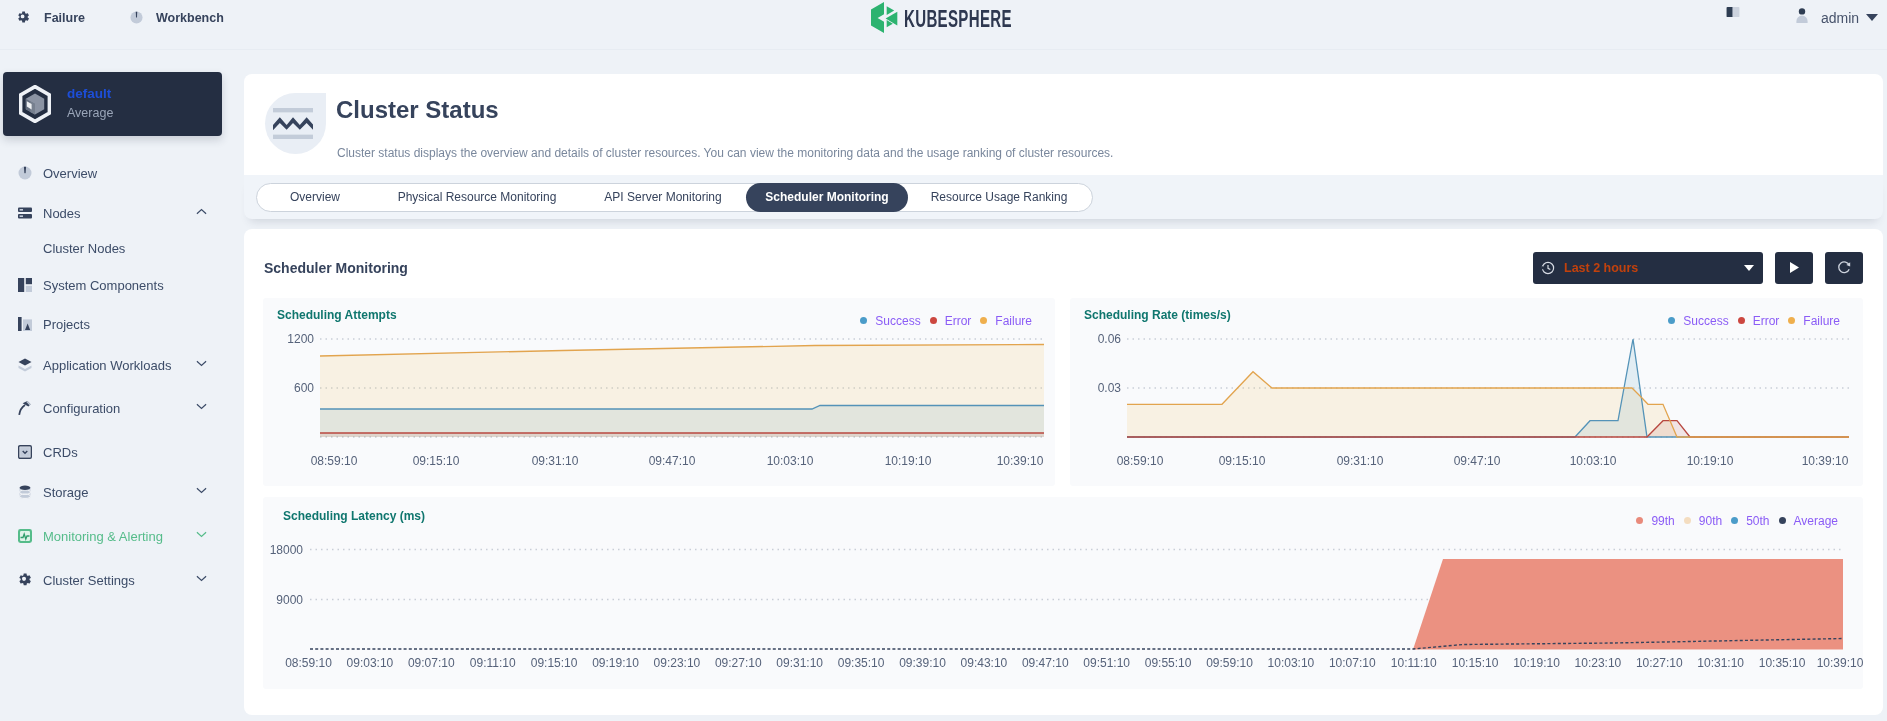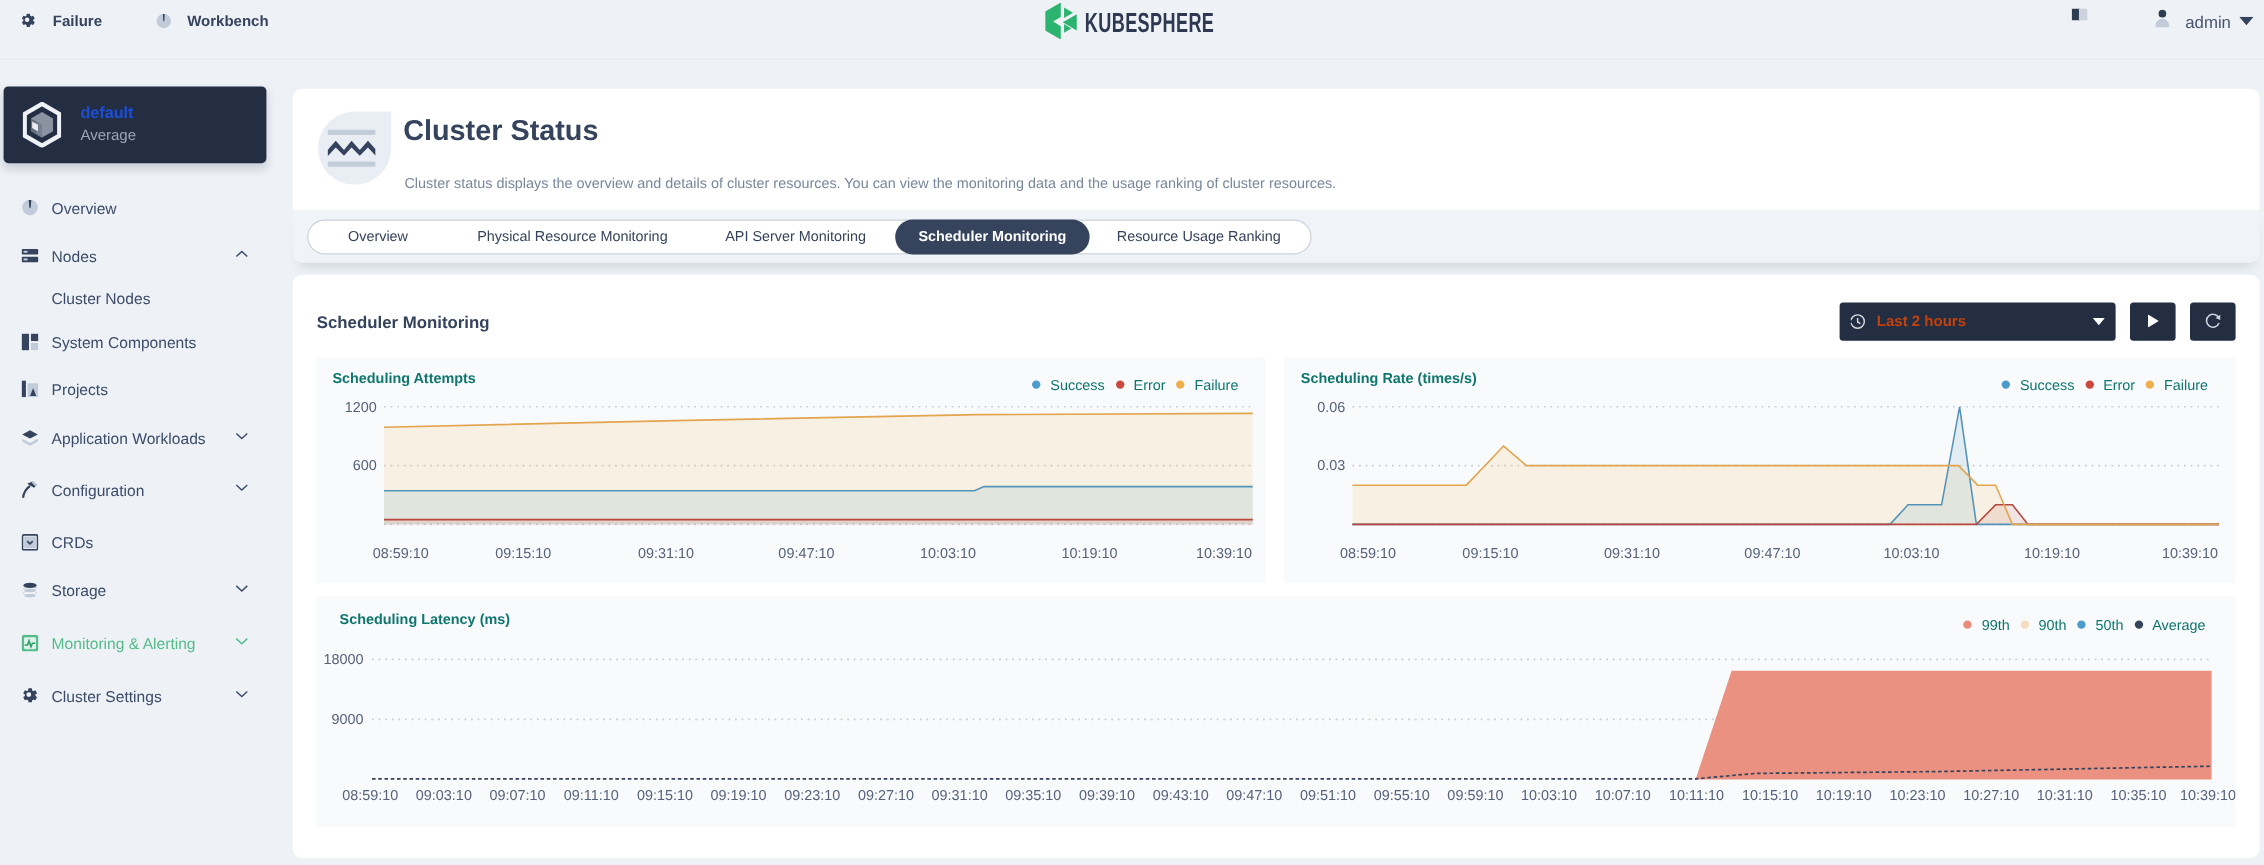--- a/index.html
+++ b/index.html
@@ -7,21 +7,21 @@
 .abs{position:absolute;}
 .nav-txt{font-size:12.5px;font-weight:700;color:#36435c;}
 .menu-item{position:absolute;left:0;width:240px;height:22px;}
 .menu-item .mi-ico{position:absolute;left:18px;top:3px;}
 .menu-item .mi-txt{position:absolute;left:43px;top:3px;font-size:13px;color:#3c4c68;}
 .menu-item .mi-chev{position:absolute;left:196px;top:5px;}
 .tab-txt{position:absolute;top:190px;font-size:12px;color:#36435c;transform:translateX(-50%);white-space:nowrap;}
 .panel{position:absolute;background:#f9fafc;border-radius:3px;}
 .ptitle{position:absolute;left:14px;top:10px;font-size:12px;font-weight:700;color:#0f766e;}
 .legend{position:absolute;top:20px;display:flex;align-items:center;gap:0;height:15px;}
-.legend .li{display:flex;align-items:center;margin-left:9px;font-size:12px;color:#0f766e;}
+.legend .li{display:flex;align-items:center;margin-left:9px;font-size:12px;color:#8b5cf6;}
 .legend .dot{width:7px;height:7px;border-radius:50%;margin-right:8px;display:inline-block;}
 </style></head>
 <body>
 
 <div class="abs" style="left:0;top:0;width:1887px;height:50px;border-bottom:1px solid #e7ecf2;"></div>
 
 <svg class="abs" style="left:17px;top:11px" width="13" height="13" viewBox="0 0 24 24">
     <path fill="#36435c" d="M12 8.5a3.5 3.5 0 1 0 0 7 3.5 3.5 0 0 0 0-7zm9.4 5.5l2.1 1.6c.2.2.3.5.1.7l-2 3.5c-.1.2-.4.3-.6.2l-2.5-1a7.7 7.7 0 0 1-1.7 1l-.4 2.6c0 .3-.3.5-.5.5h-4c-.3 0-.5-.2-.5-.4l-.4-2.7a7.3 7.3 0 0 1-1.7-1l-2.5 1c-.2.1-.5 0-.6-.2l-2-3.5c-.1-.2-.1-.5.1-.7L6.4 14a6 6 0 0 1 0-2L4.3 10.4c-.2-.2-.3-.5-.1-.7l2-3.5c.1-.2.4-.3.6-.2l2.5 1a7.7 7.7 0 0 1 1.7-1l.4-2.6c0-.3.3-.5.5-.5h4c.3 0 .5.2.5.4l.4 2.7a7.3 7.3 0 0 1 1.7 1l2.5-1c.2-.1.5 0 .6.2l2 3.5c.1.2.1.5-.1.7L21.4 12a6 6 0 0 1 0 2z" transform="translate(-1.7 -2)"></path>
   </svg>
 <div class="abs nav-txt" style="left:44px;top:11px;">Failure</div>

